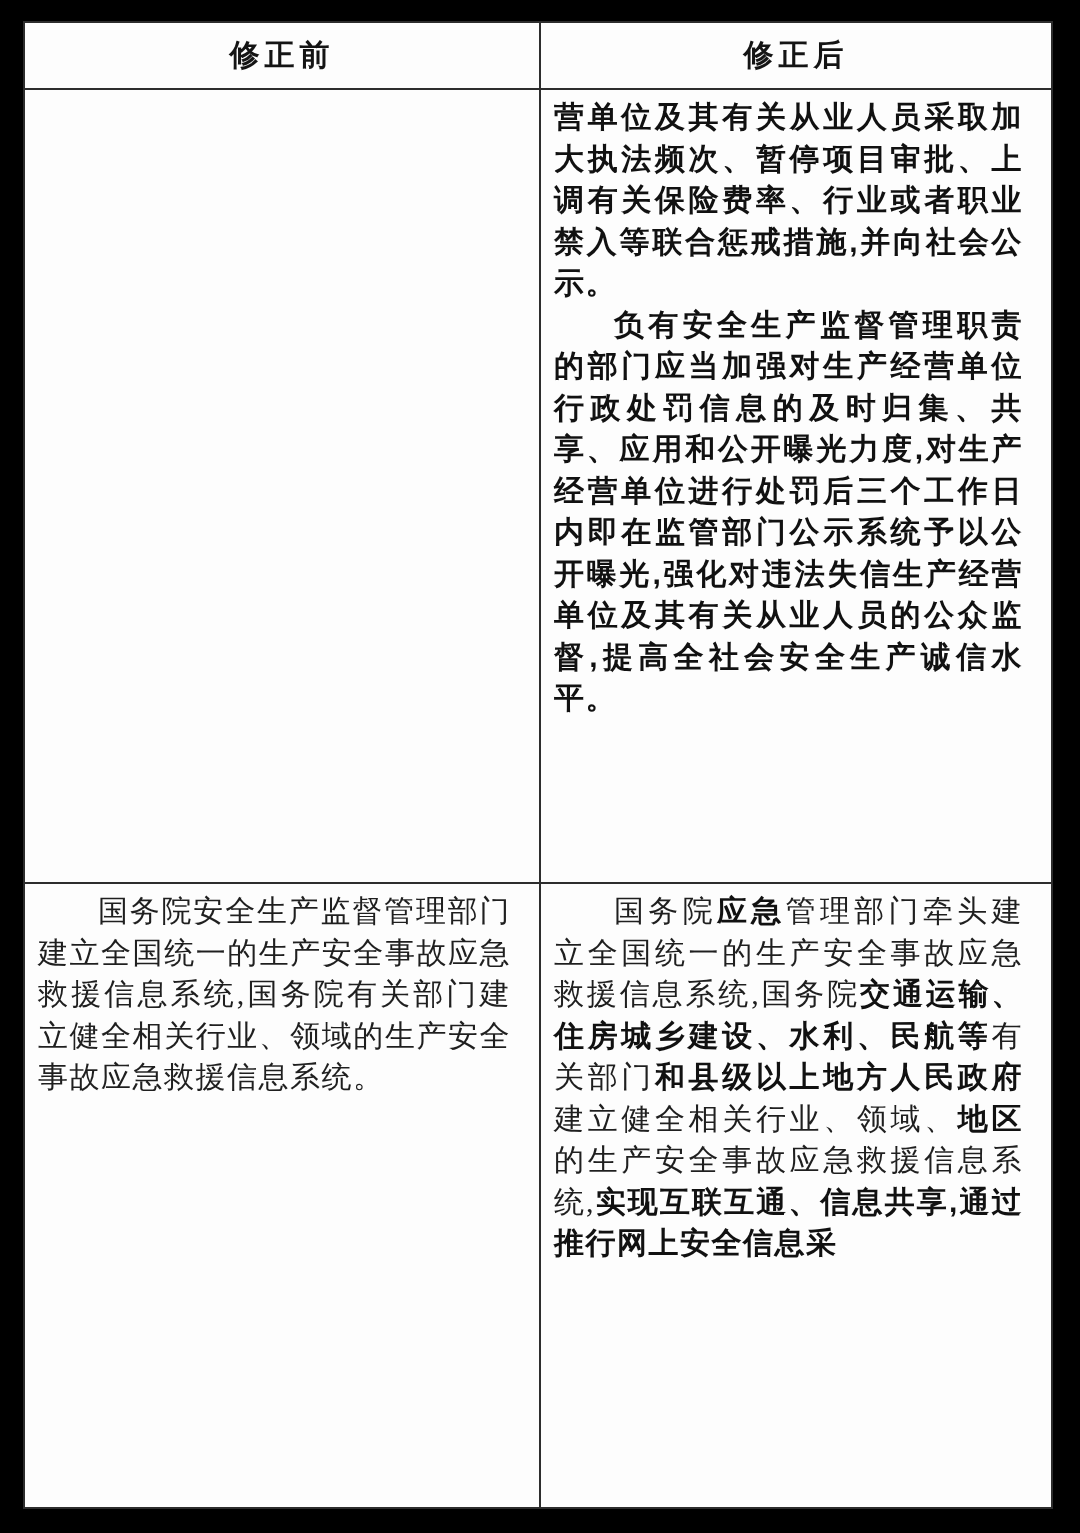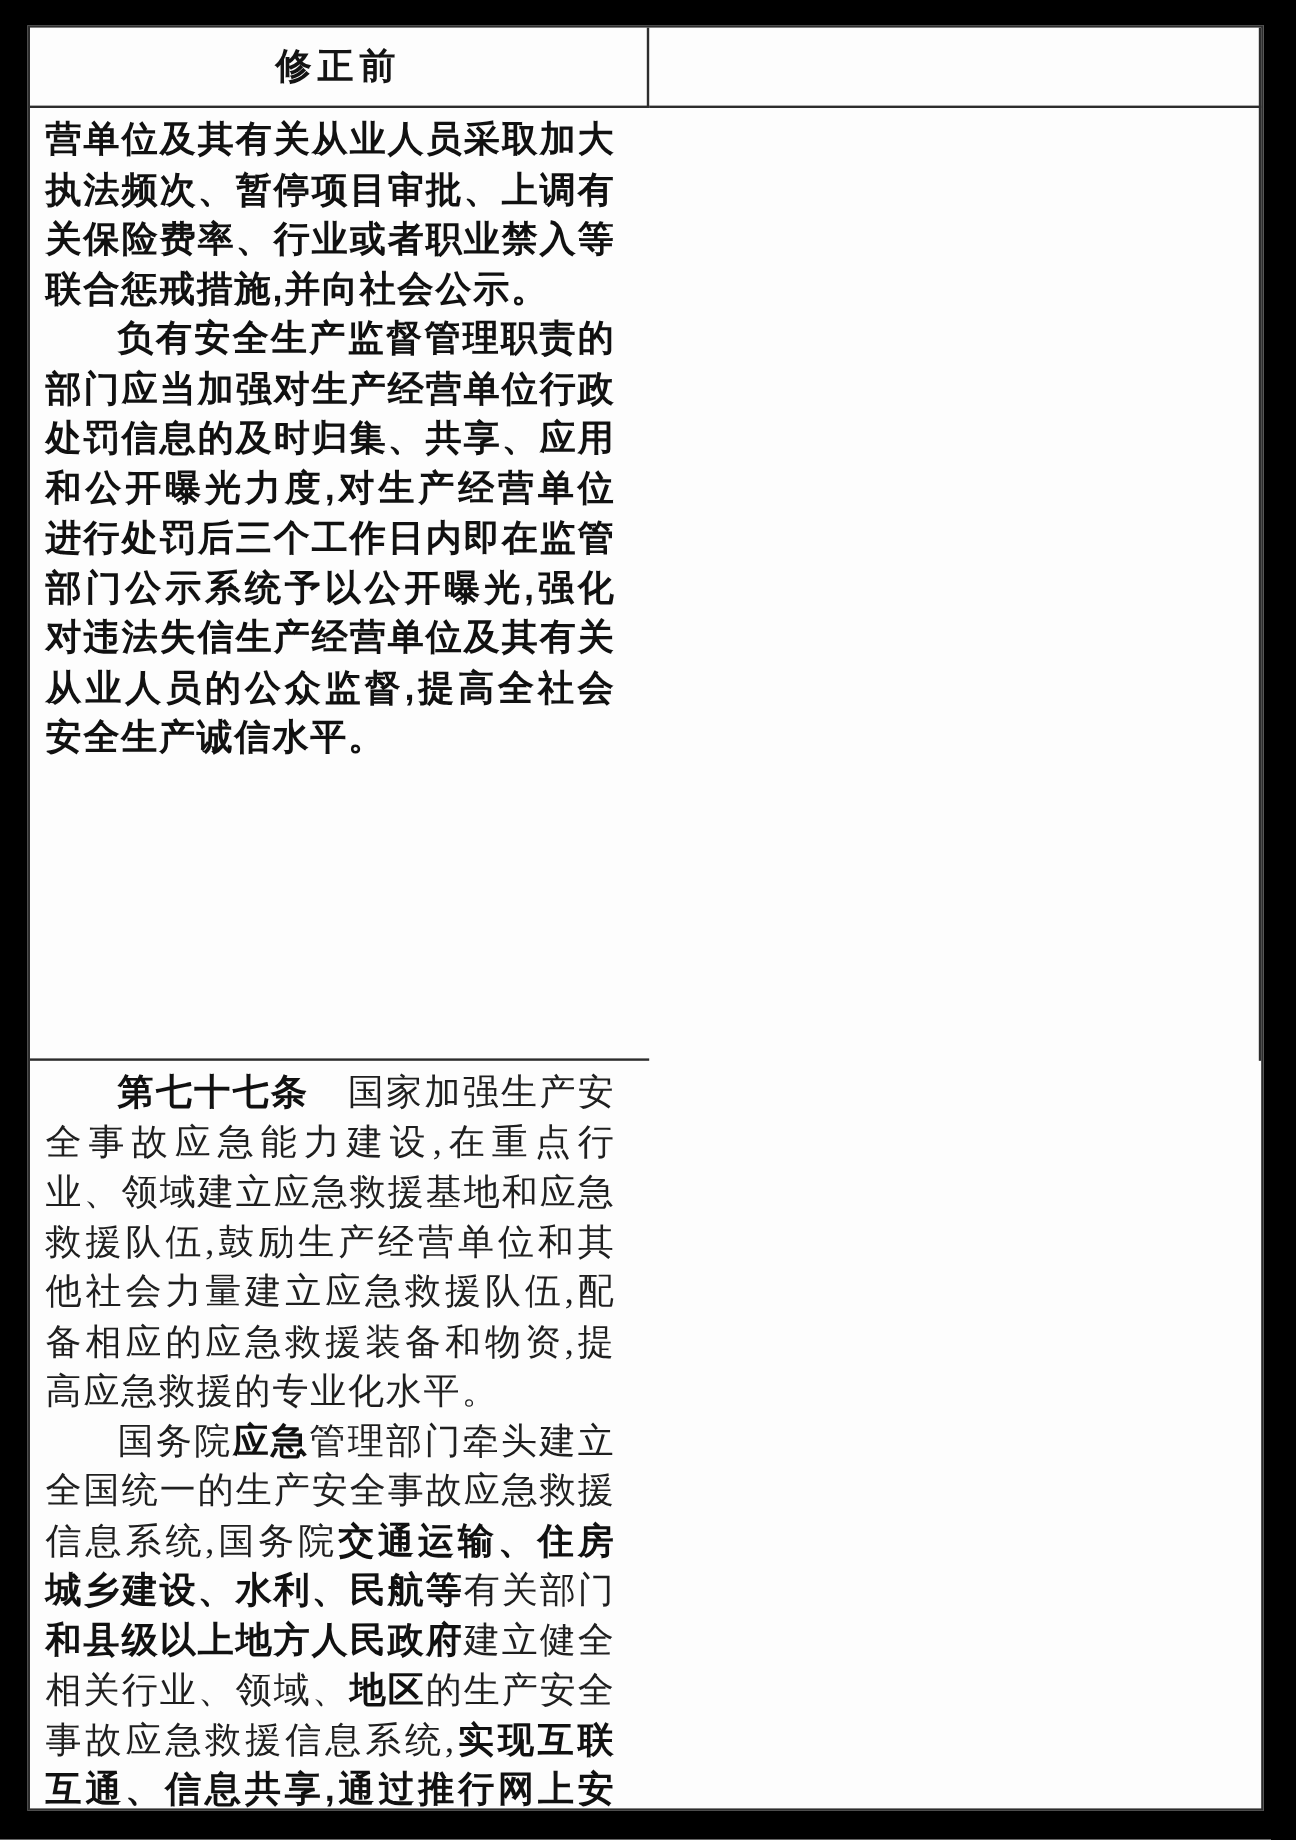--- a/index.html
+++ b/index.html
@@ -72,30 +72,33 @@
 </head>
 <body>
 
 <div class="page">
   <div class="doc-table">
 
     <div class="cell hdr col-left">
       <span>修正前</span>
     </div>
 
+    <div class="cell hdr">
+      <span>修正后</span>
+    </div>
 
     <div class="cell body-cell row1 col-left"></div>
 
     <div class="cell body-cell row1">
         <p class="para"><span class="seg bold">营单位及其有关从业人员采取加大执法频次、暂停项目审批、上调有关保险费率、行业或者职业禁入等联合惩戒措施,并向社会公示。</span></p>
         <p class="para indent"><span class="seg bold">负有安全生产监督管理职责的部门应当加强对生产经营单位行政处罚信息的及时归集、共享、应用和公开曝光力度,对生产经营单位进行处罚后三个工作日内即在监管部门公示系统予以公开曝光,强化对违法失信生产经营单位及其有关从业人员的公众监督,提高全社会安全生产诚信水平。</span></p>
       </div>
 
     <div class="cell body-cell col-left">
+        <p class="para indent"><span class="seg">国务院安全生产监督管理部门建立全国统一的生产安全事故应急救援信息系统,国务院有关部门建立健全相关行业、领域的生产安全事故应急救援信息系统。</span></p>
       </div>
 
     <div class="cell body-cell">
-        <p class="para indent"><span class="seg bold">第七十七条</span><span class="seg">　国家加强生产安全事故应急能力建设,在重点行业、领域建立应急救援基地和应急救援队伍,鼓励生产经营单位和其他社会力量建立应急救援队伍,配备相应的应急救援装备和物资,提高应急救援的专业化水平。</span></p>
         <p class="para indent"><span class="seg">国务院</span><span class="seg bold">应急</span><span class="seg">管理部门牵头建立全国统一的生产安全事故应急救援信息系统,国务院</span><span class="seg bold">交通运输、住房城乡建设、水利、民航等</span><span class="seg">有关部门</span><span class="seg bold">和县级以上地方人民政府</span><span class="seg">建立健全相关行业、领域、</span><span class="seg bold">地区</span><span class="seg">的生产安全事故应急救援信息系统,</span><span class="seg bold">实现互联互通、信息共享,通过推行网上安全信息采</span></p>
       </div>
 
   </div>
 </div>
 
 </body></html>

